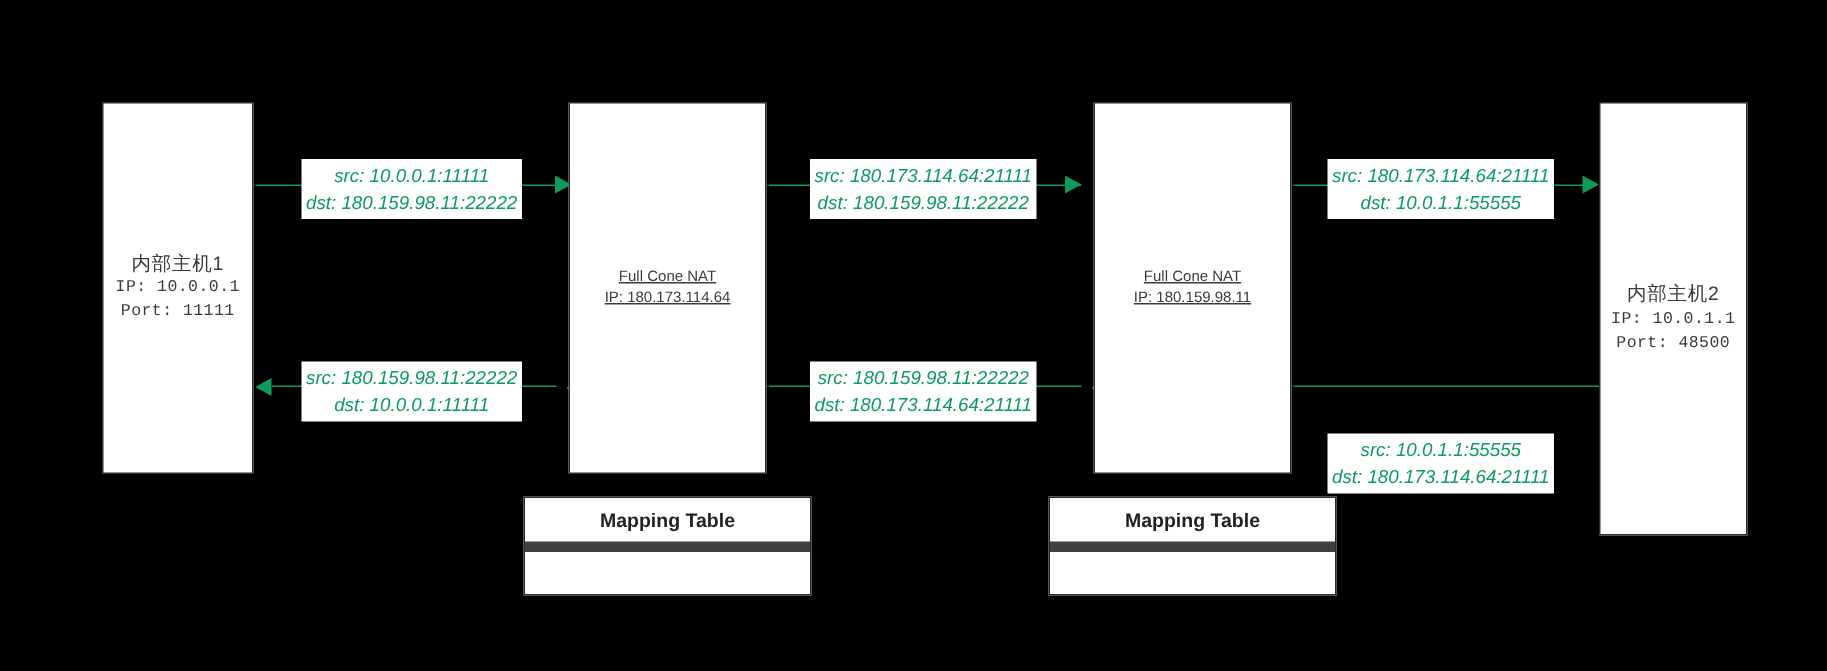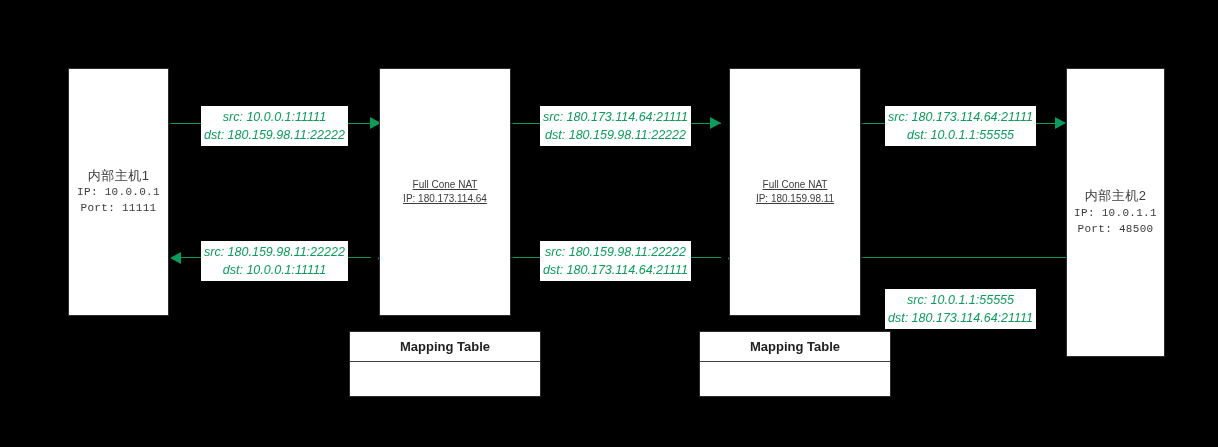--- a/index.html
+++ b/index.html
@@ -110,21 +110,21 @@
     border: 1px solid #2b2b2b;
     box-sizing: border-box;
     box-shadow: 2px 2px 0 rgba(0,0,0,0.55);
     color: #222222;
   }
   .maptable .hdr {
     font-weight: bold;
     font-size: 13px;
     text-align: center;
     padding: 7px 0 7px 0;
-    border-bottom: 1px solid #404040;
+    border-bottom: 7px solid #404040;
     font-family: "Liberation Sans", sans-serif;
   }
   .maptable .cell {
     font-size: 12.5px;
     padding: 9px 0 9px 14px;
     text-align: left;
     font-family: "Liberation Sans", sans-serif;
   }
 </style>
 </head>

